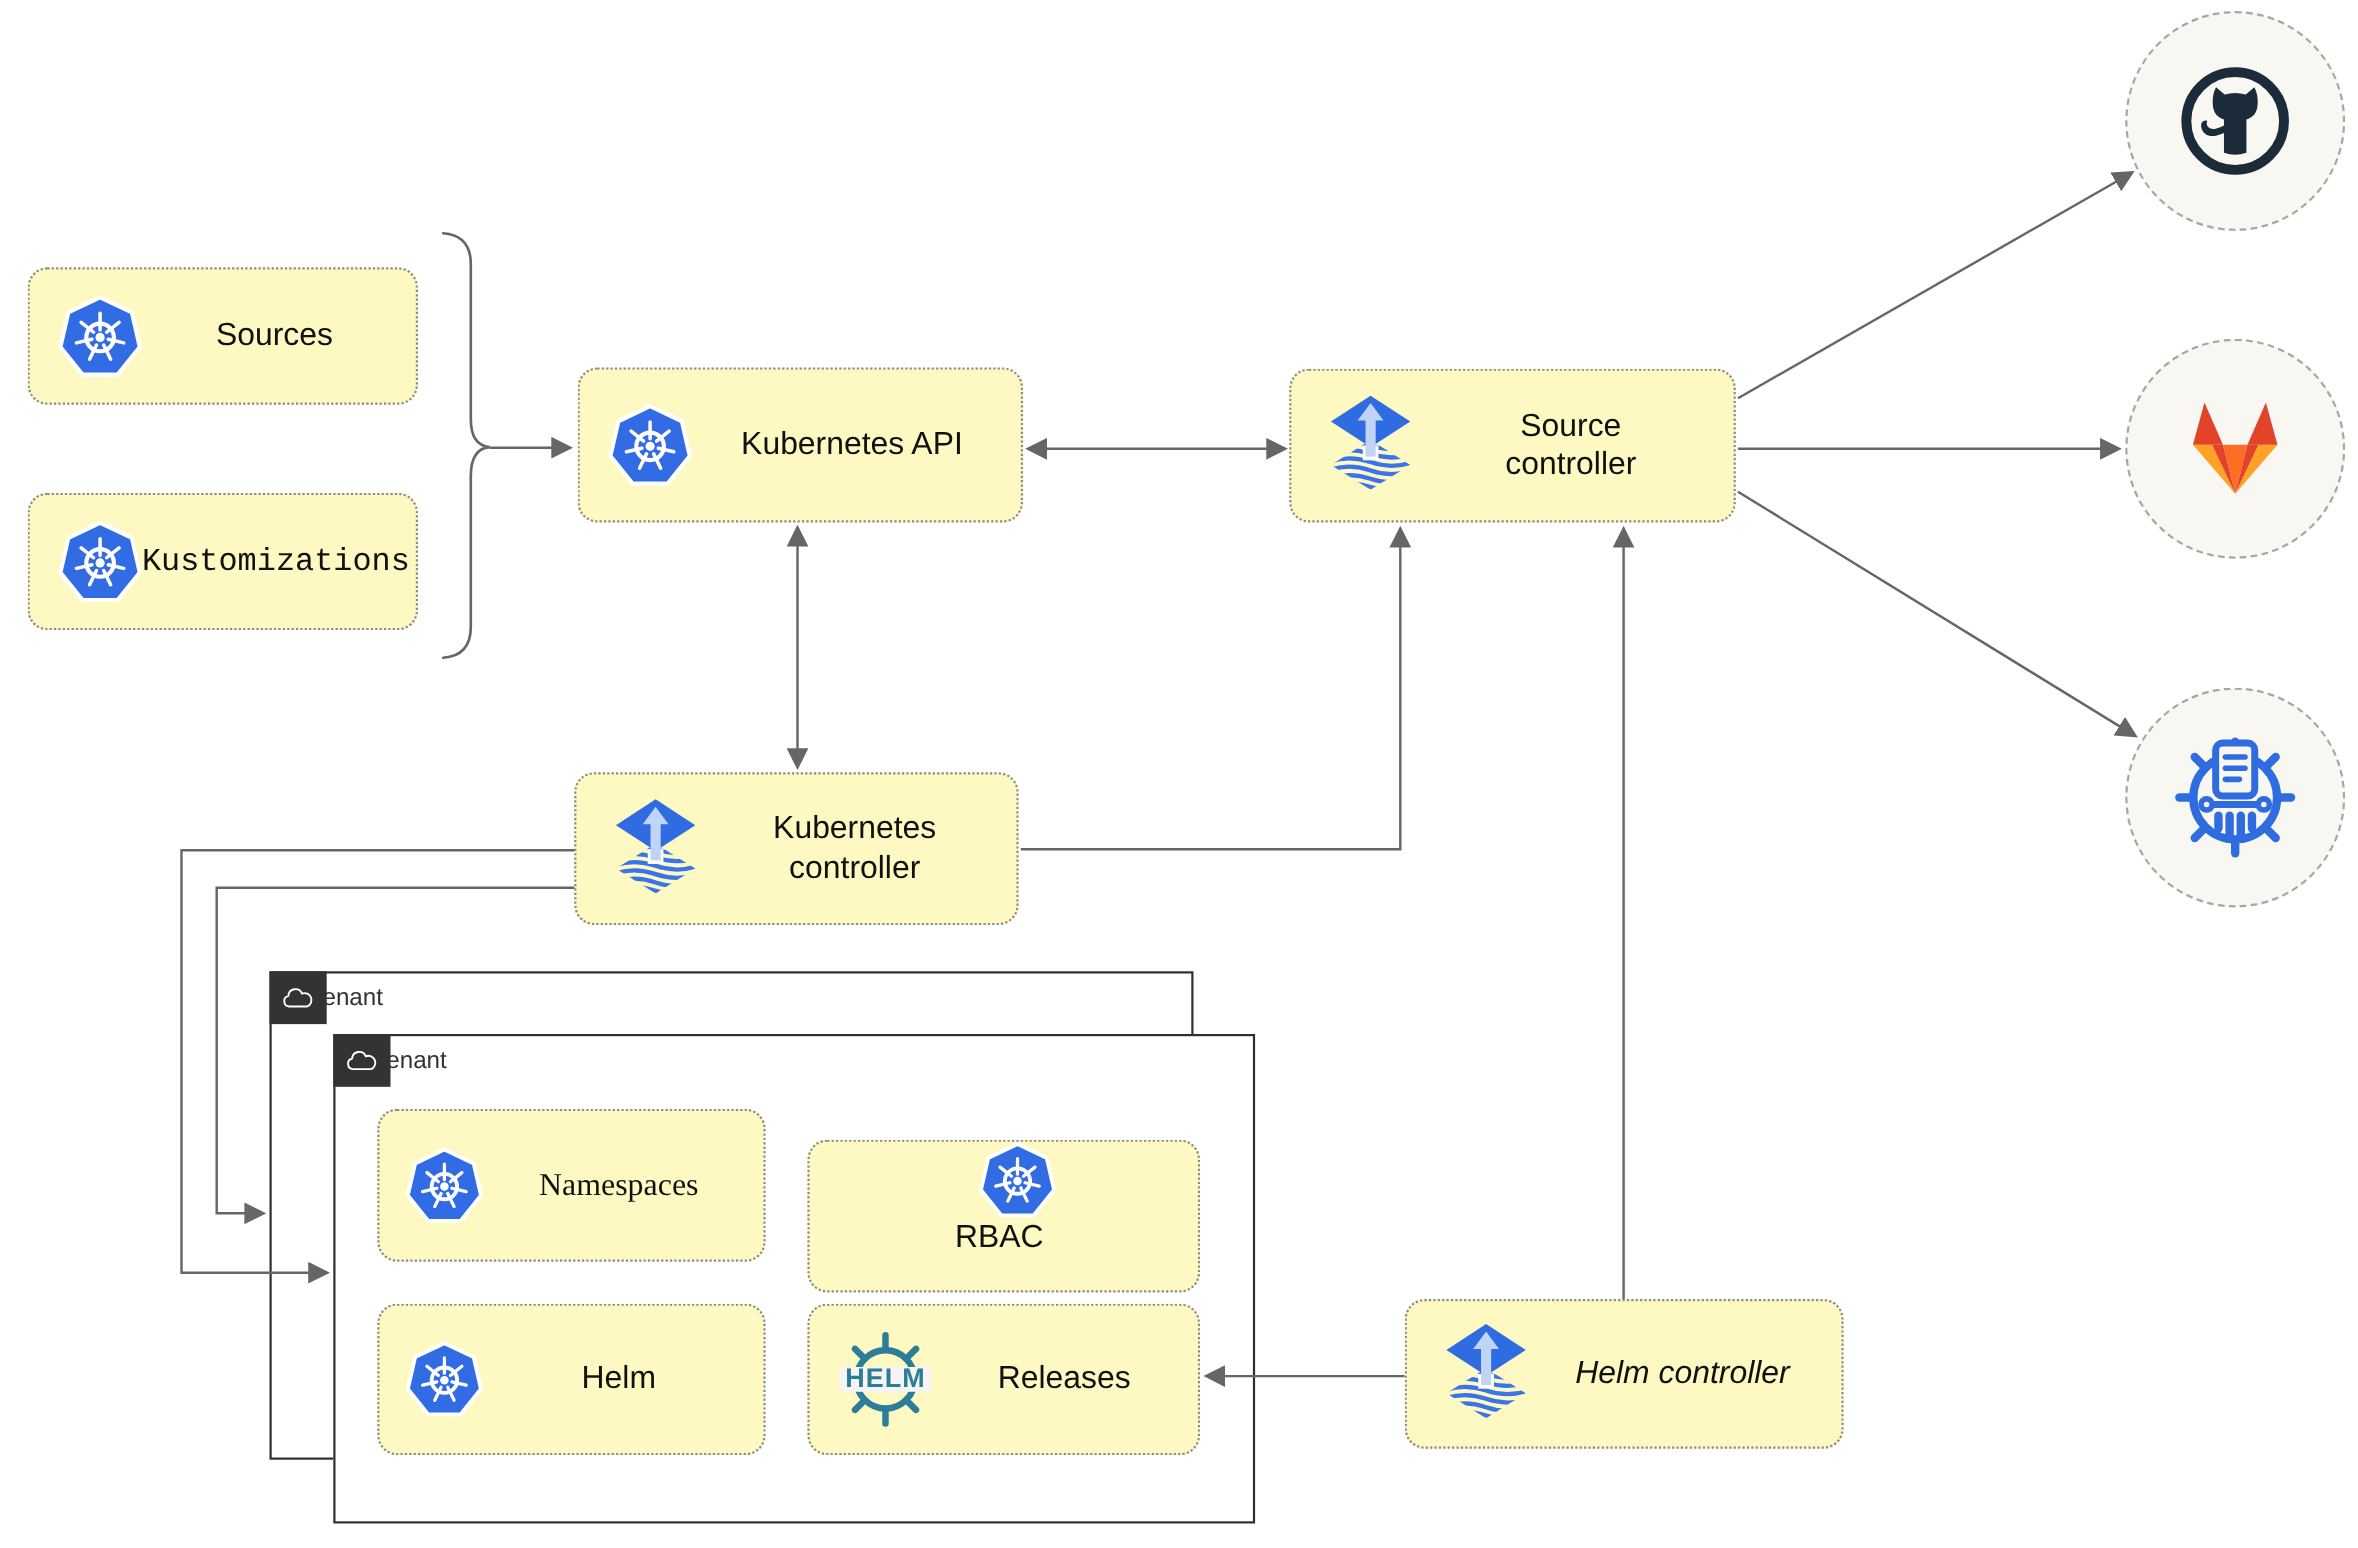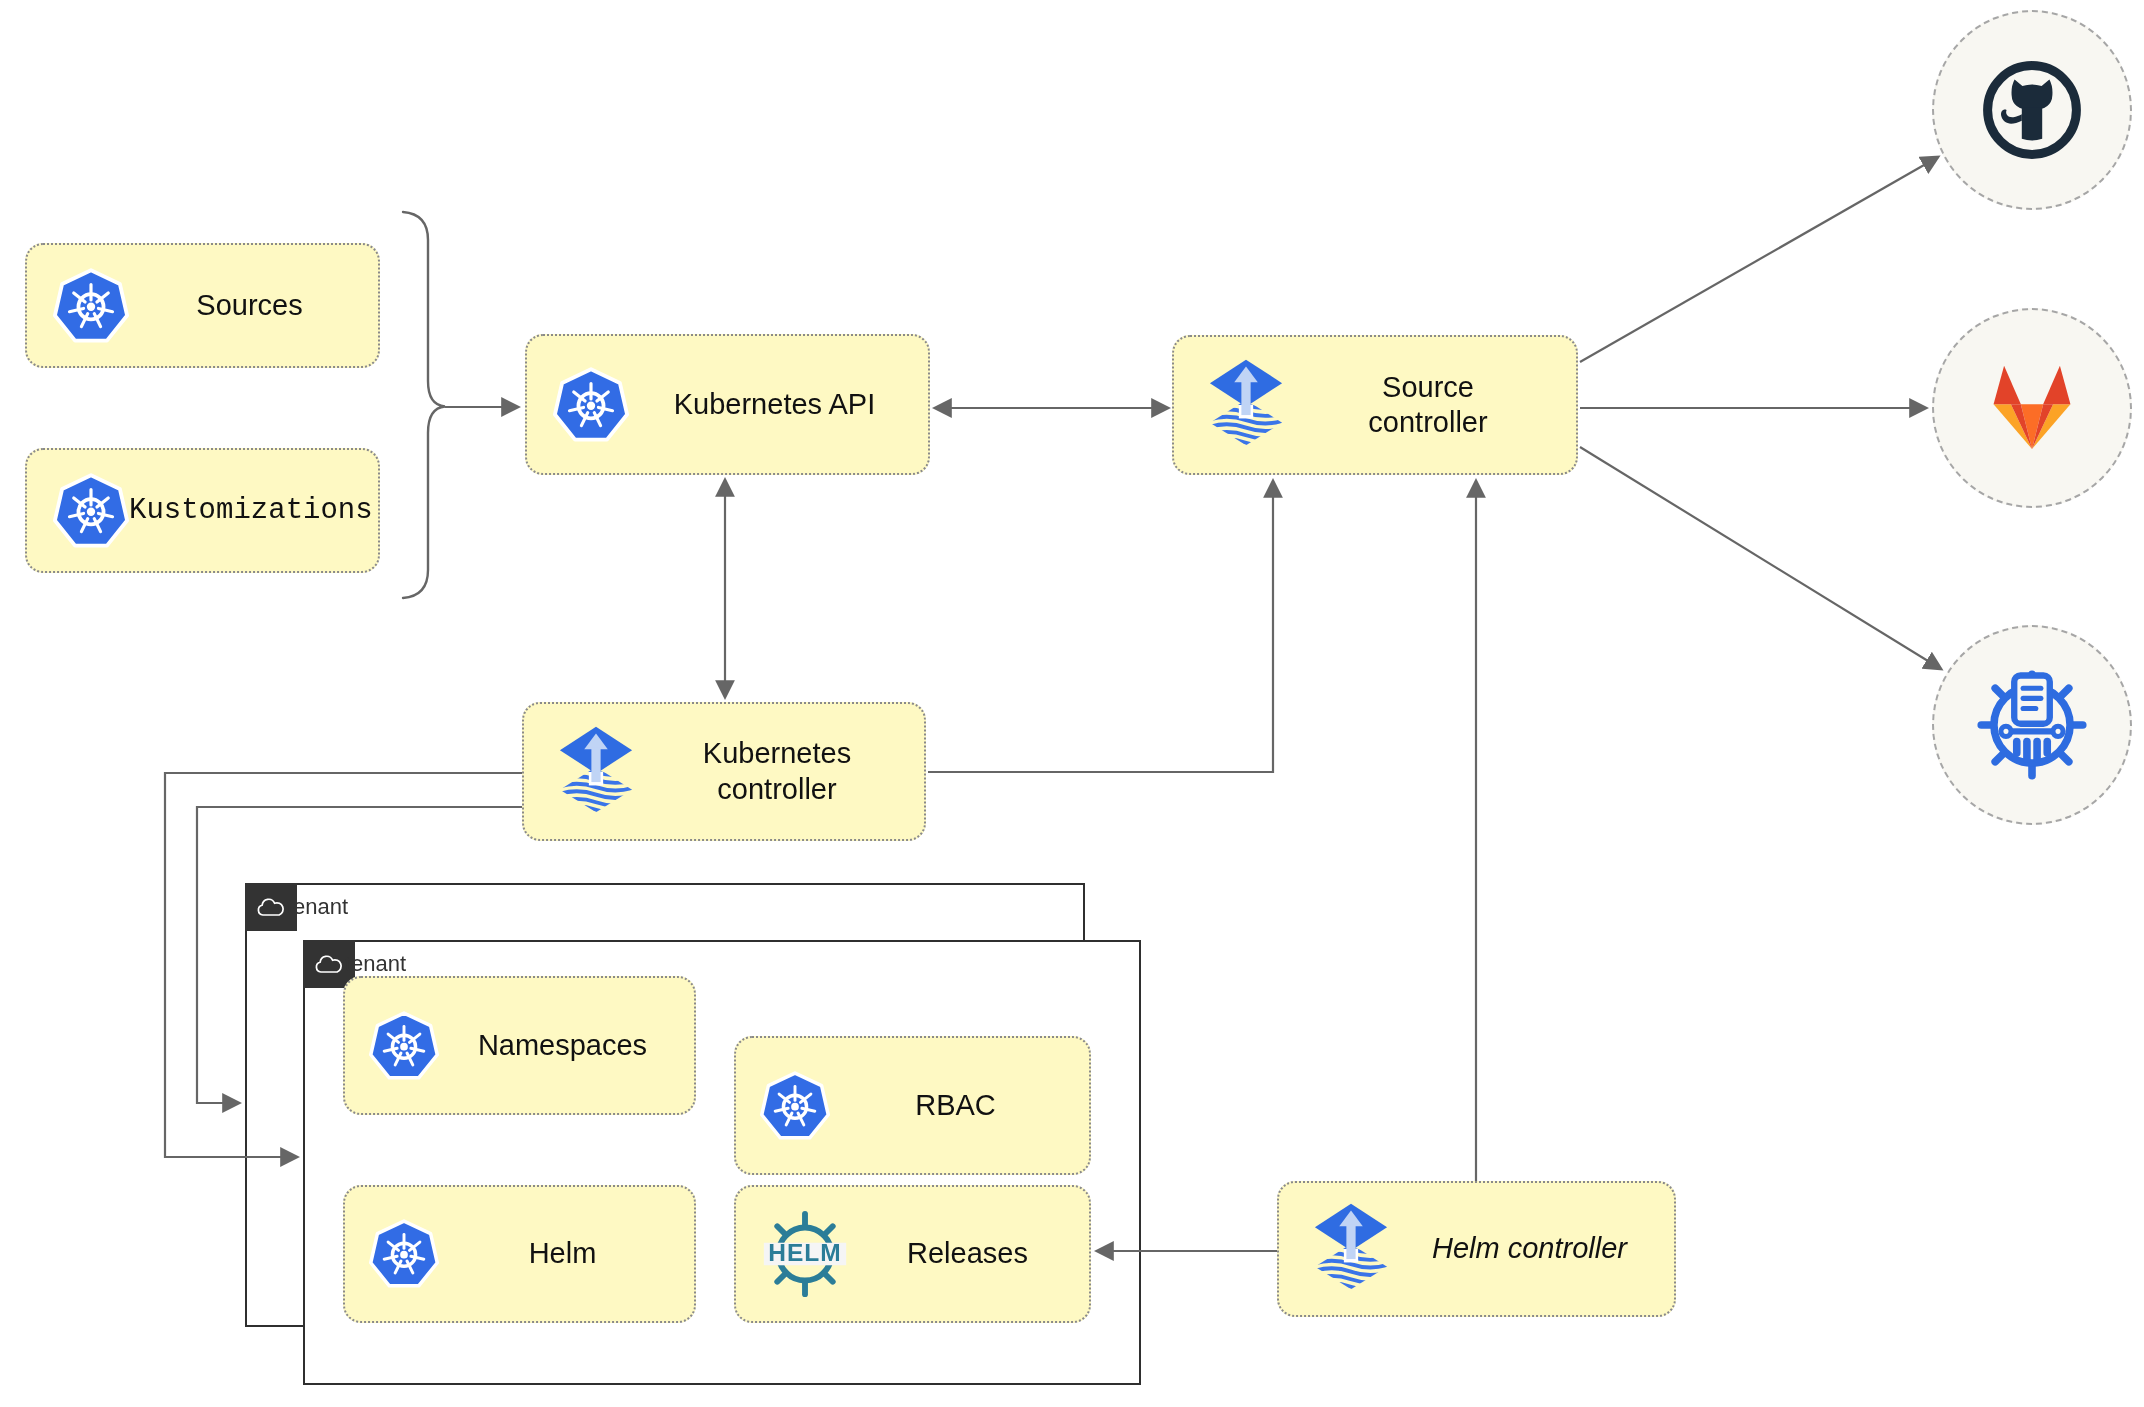--- a/index.html
+++ b/index.html
@@ -215,28 +215,28 @@
 
   <div class="node" style="left:1277px;top:1181px;width:399px;height:136px;font-style:italic;">
     <svg class="ic ic-flux" viewBox="0 0 100 112">
         <use href="#sym-flux"></use>
       </svg>
     <div class="nlabel">
       <span class="wrap">Helm controller</span>
     </div>
   </div>
 
-  <div class="node" style="left:343px;top:976px;width:353px;height:139px;z-index:5;">
+  <div class="node" style="left:343px;top:1008px;width:353px;height:139px;z-index:5;font-family:Liberation Serif, serif;">
     <svg class="ic ic-k8s-sm" viewBox="0 0 100 100">
         <use href="#sym-k8s"></use>
       </svg>
     <div class="nlabel">Namespaces</div>
   </div>
 
-  <div class="node" style="left:734px;top:1036px;width:357px;height:139px;z-index:5;">
+  <div class="node" style="left:734px;top:1036px;width:357px;height:139px;z-index:5;flex-direction:column;">
     <svg class="ic ic-k8s-sm" viewBox="0 0 100 100">
         <use href="#sym-k8s"></use>
       </svg>
     <div class="nlabel">RBAC</div>
   </div>
 
   <div class="node" style="left:343px;top:1185px;width:353px;height:138px;z-index:5;">
     <svg class="ic ic-k8s-sm" viewBox="0 0 100 100">
         <use href="#sym-k8s"></use>
       </svg>

